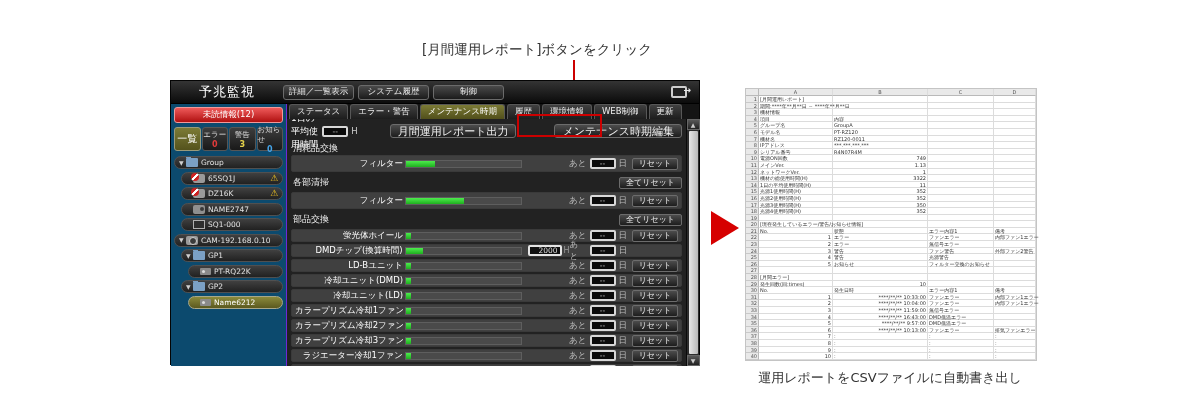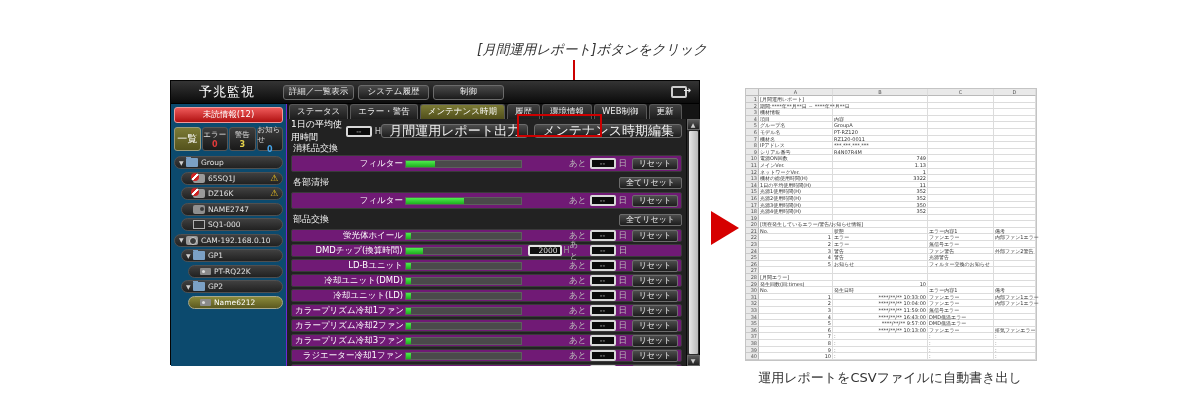--- a/index.html
+++ b/index.html
@@ -2,22 +2,22 @@
 <html><head>
 <meta charset="utf-8">
 <style>
   * { box-sizing: border-box; }
   html,body { margin:0; padding:0; }
   body {
     width:1200px; height:420px; position:relative; overflow:hidden;
     background:#ffffff; font-family:"DejaVu Sans", sans-serif;
   }
   
-  .callout-text { position:absolute; left:452px; top:41px; width:280px; text-align:center;
-    font-size:13.5px; color:#333;font-style:italic; }
+  .callout-text { position:absolute; left:422px; top:41px; width:280px; 
+    font-size:13.5px; color:#333; }
   .callout-line { position:absolute; left:573px; top:60px; width:2px; height:56px; background:#cc0000; }
   .callout-rect { position:absolute; left:517px; top:114px; width:85px; height:23px;
     border:2px solid #cc0000; }
   .big-arrow { position:absolute; left:711px; top:211px; width:0; height:0;
     border-top:17px solid transparent; border-bottom:17px solid transparent;
     border-left:28px solid #d60000; }
   .caption-text { position:absolute; left:740px; top:369px; width:300px; text-align:center;
     font-size:13px; color:#333; }
 
   
@@ -86,32 +86,32 @@
   .tab.sel { background:linear-gradient(#7c7b36,#514f1b); color:#fff; }
   .panel { flex:1; background:#222; padding:2px 17px 0 4px; overflow:hidden; position:relative; }
 
   .avg-row { height:20px; display:flex; align-items:center; color:#fff; font-size:9px; }
   .valbox { min-width:26px; height:11px; background:#0b0b0b; border:2px solid #d8d8d8;
     border-radius:2px; color:#c4c4c4; font-size:7.5px; display:flex; align-items:center;
     justify-content:center; margin:0 3px; }
   .avg-row .valbox { width:30px; }
   .unit { color:#cfcfcf; font-size:8.5px; }
   .panel-btn { height:14px; padding:0 7px; background:linear-gradient(#4c4c4c,#1d1d1d);
-    border:1px solid #6c6c6c; border-radius:3px; color:#eee; font-size:13px;
-    display:flex; align-items:center; white-space:nowrap; }
+    border:1px solid #6c6c6c; border-radius:3px; color:#eee; font-size:11px;
+    display:flex; align-items:center; white-space:nowrap;margin-left:32px; }
   .avg-right { margin-left:auto; display:flex; gap:6px; }
 
   .section-hdr { height:12px; margin:1px 0 1px; display:flex; align-items:center;
     color:#f0f0f0; font-size:9px; padding-left:2px; }
   .section-hdr.tall { height:13px; margin:3px 0 3px; }
   .reset-all { margin-left:auto; height:12px; padding:0 6px; background:linear-gradient(#4c4c4c,#1d1d1d);
     border:1px solid #6c6c6c; border-radius:2px; color:#eee; font-size:8px;
     display:flex; align-items:center; }
 
-  .mrow { height:13px; margin-bottom:2px; background:#701a75; border:1px solid #3a3a3a;
+  .mrow { height:13px; margin-bottom:2px; background:#404040; border:1px solid #3a3a3a;
     border-radius:2px; display:flex; align-items:center; padding:0 3px; }
   .mrow.big { height:17px; margin:1px 0 4px; }
   .mrow .lbl { width:108px; text-align:right; color:#fff; font-size:8.5px;
     white-space:nowrap; overflow:hidden; }
   .mrow .track { width:117px; height:8px; margin-left:2px; background:#4a4a4a;
     border:1px solid #5e5e5e; position:relative; flex:none; }
   .mrow .fill { position:absolute; left:0; top:0; bottom:0;
     background:linear-gradient(#4dec4d,#1fae1f); }
   .inwrap { display:flex; align-items:center; margin-left:6px; }
   .hbox { width:34px; height:11px; background:#101010; border:2px solid #e4e4e4; border-radius:2px;

